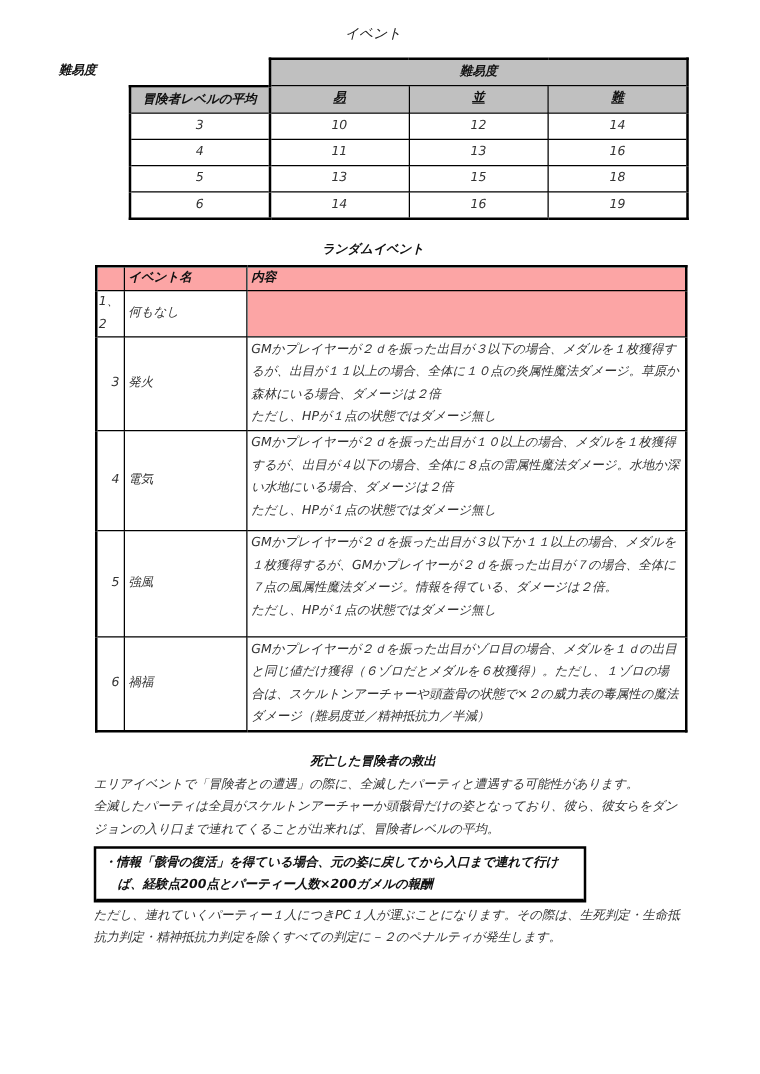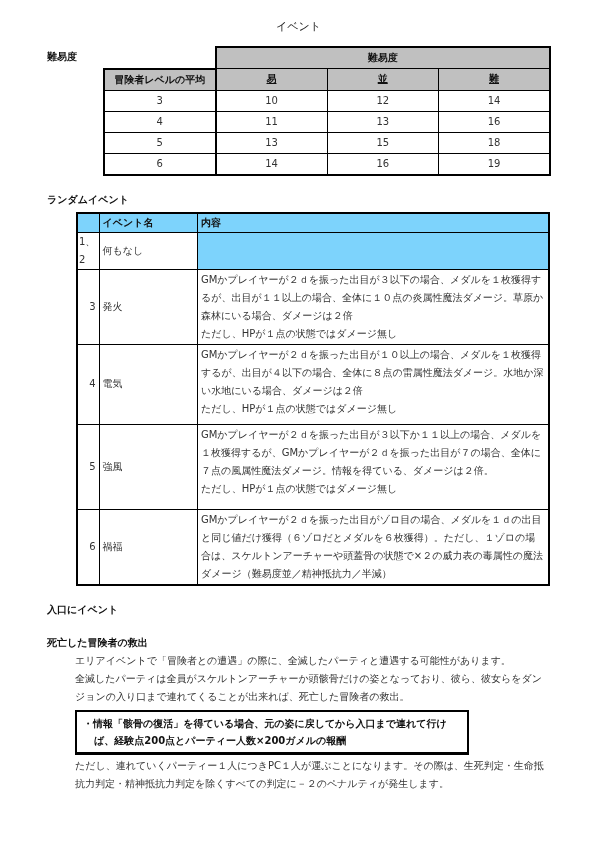--- a/index.html
+++ b/index.html
@@ -7,20 +7,21 @@
     position:relative;
     width:608px;height:859px;
     box-sizing:border-box;
     padding:18px 58px 0 47px;
     background:#fff;
     font-family:"DejaVu Sans",sans-serif;
     color:#222;
     font-size:10px;
     line-height:18px;
     overflow:hidden;
+    font-style:italic;
   }
   .doc-title{text-align:center;font-size:11px;margin-bottom:10px;}
   .heading{font-weight:bold;font-size:10px;color:#111;}
   .sec1{position:relative;margin-top:4px;}
   .side-label{position:absolute;left:0;top:2px;}
   table{border-collapse:collapse;table-layout:fixed;}
   td{font-size:10px;color:#333;vertical-align:middle;overflow:hidden;}
   
   .t1{margin-left:56px;width:448px;}
   .t1 td{border:1px solid #000;height:18px;text-align:center;}
@@ -28,33 +29,33 @@
   .t1 .gray{background:#c0c0c0;color:#111;}
   .t1 .bold{font-weight:bold;}
   .t1 .und{text-decoration:underline;}
   .bt{border-top-width:2px !important;}
   .bb{border-bottom-width:2px !important;}
   .bl{border-left-width:2px !important;}
   .br{border-right-width:2px !important;}
   
   .t2{margin-left:29px;margin-top:3px;width:474px;}
   .t2 td{border:1px solid #000;padding:0 3px;}
-  .t2 .gray{background:#7dd3fc;}
+  .t2 .gray{background:#fca5a5;}
   .t2 .hcell{font-weight:bold;color:#111;height:18px;text-align:left;}
   .t2 .roll{text-align:left;padding:0 1px;}
   .t2 .num{text-align:right;padding-right:3px;}
   .t2 .name{text-align:left;}
   .t2 .desc{vertical-align:top;padding:1px 3px;color:#333;}
   .t2 .desc .d{line-height:18px;}
   .colroll{width:22px;}
   .colname{width:98px;}
   .coldesc{width:350px;}
   
   .para{margin-left:28px;width:475px;line-height:18px;color:#333;}
-  .sect{margin-top:15px;}
+  .sect{margin-top:15px;text-align:center;}
   .rbox{
     margin-left:28px;margin-top:4px;width:394px;
     border:2px solid #000;box-sizing:border-box;
   }
   .reward{
     font-weight:bold;color:#111;
     padding:3px 6px 3px 17px;text-indent:-11px;line-height:17px;
   }
   .reward.first{border-bottom:1.5px solid #000;}
 </style>
@@ -152,25 +153,24 @@
     <tr>
       <td class="roll num bl bb">6</td>
       <td class="name bb">禍福</td>
       <td class="desc br bb" style="height:72px;">
         <div class="d">GMかプレイヤーが２ｄを振った出目がゾロ目の場合、メダルを１ｄの出目と同じ値だけ獲得（６ゾロだとメダルを６枚獲得）。ただし、１ゾロの場合は、スケルトンアーチャーや頭蓋骨の状態で×２の威力表の毒属性の魔法ダメージ（難易度並／精神抵抗力／半減）</div>
       </td>
     </tr>
   </tbody>
     </table>
 
-  <div class="heading sect">入口にイベント</div>
 
   <div class="heading sect">死亡した冒険者の救出</div>
   <div class="para">エリアイベントで「冒険者との遭遇」の際に、全滅したパーティと遭遇する可能性があります。</div>
-  <div class="para">全滅したパーティは全員がスケルトンアーチャーか頭骸骨だけの姿となっており、彼ら、彼女らをダンジョンの入り口まで連れてくることが出来れば、死亡した冒険者の救出。</div>
+  <div class="para">全滅したパーティは全員がスケルトンアーチャーか頭骸骨だけの姿となっており、彼ら、彼女らをダンジョンの入り口まで連れてくることが出来れば、冒険者レベルの平均。</div>
 
   <div class="rbox">
     <div class="reward first">・情報「骸骨の復活」を得ている場合、元の姿に戻してから入口まで連れて行けば、経験点200点とパーティー人数×200ガメルの報酬</div>
   </div>
 
   <div class="para" style="margin-top:2px;">ただし、連れていくパーティー１人につきPC１人が運ぶことになります。その際は、生死判定・生命抵抗力判定・精神抵抗力判定を除くすべての判定に－２のペナルティが発生します。</div>
 
 </div>
 
 </body></html>

